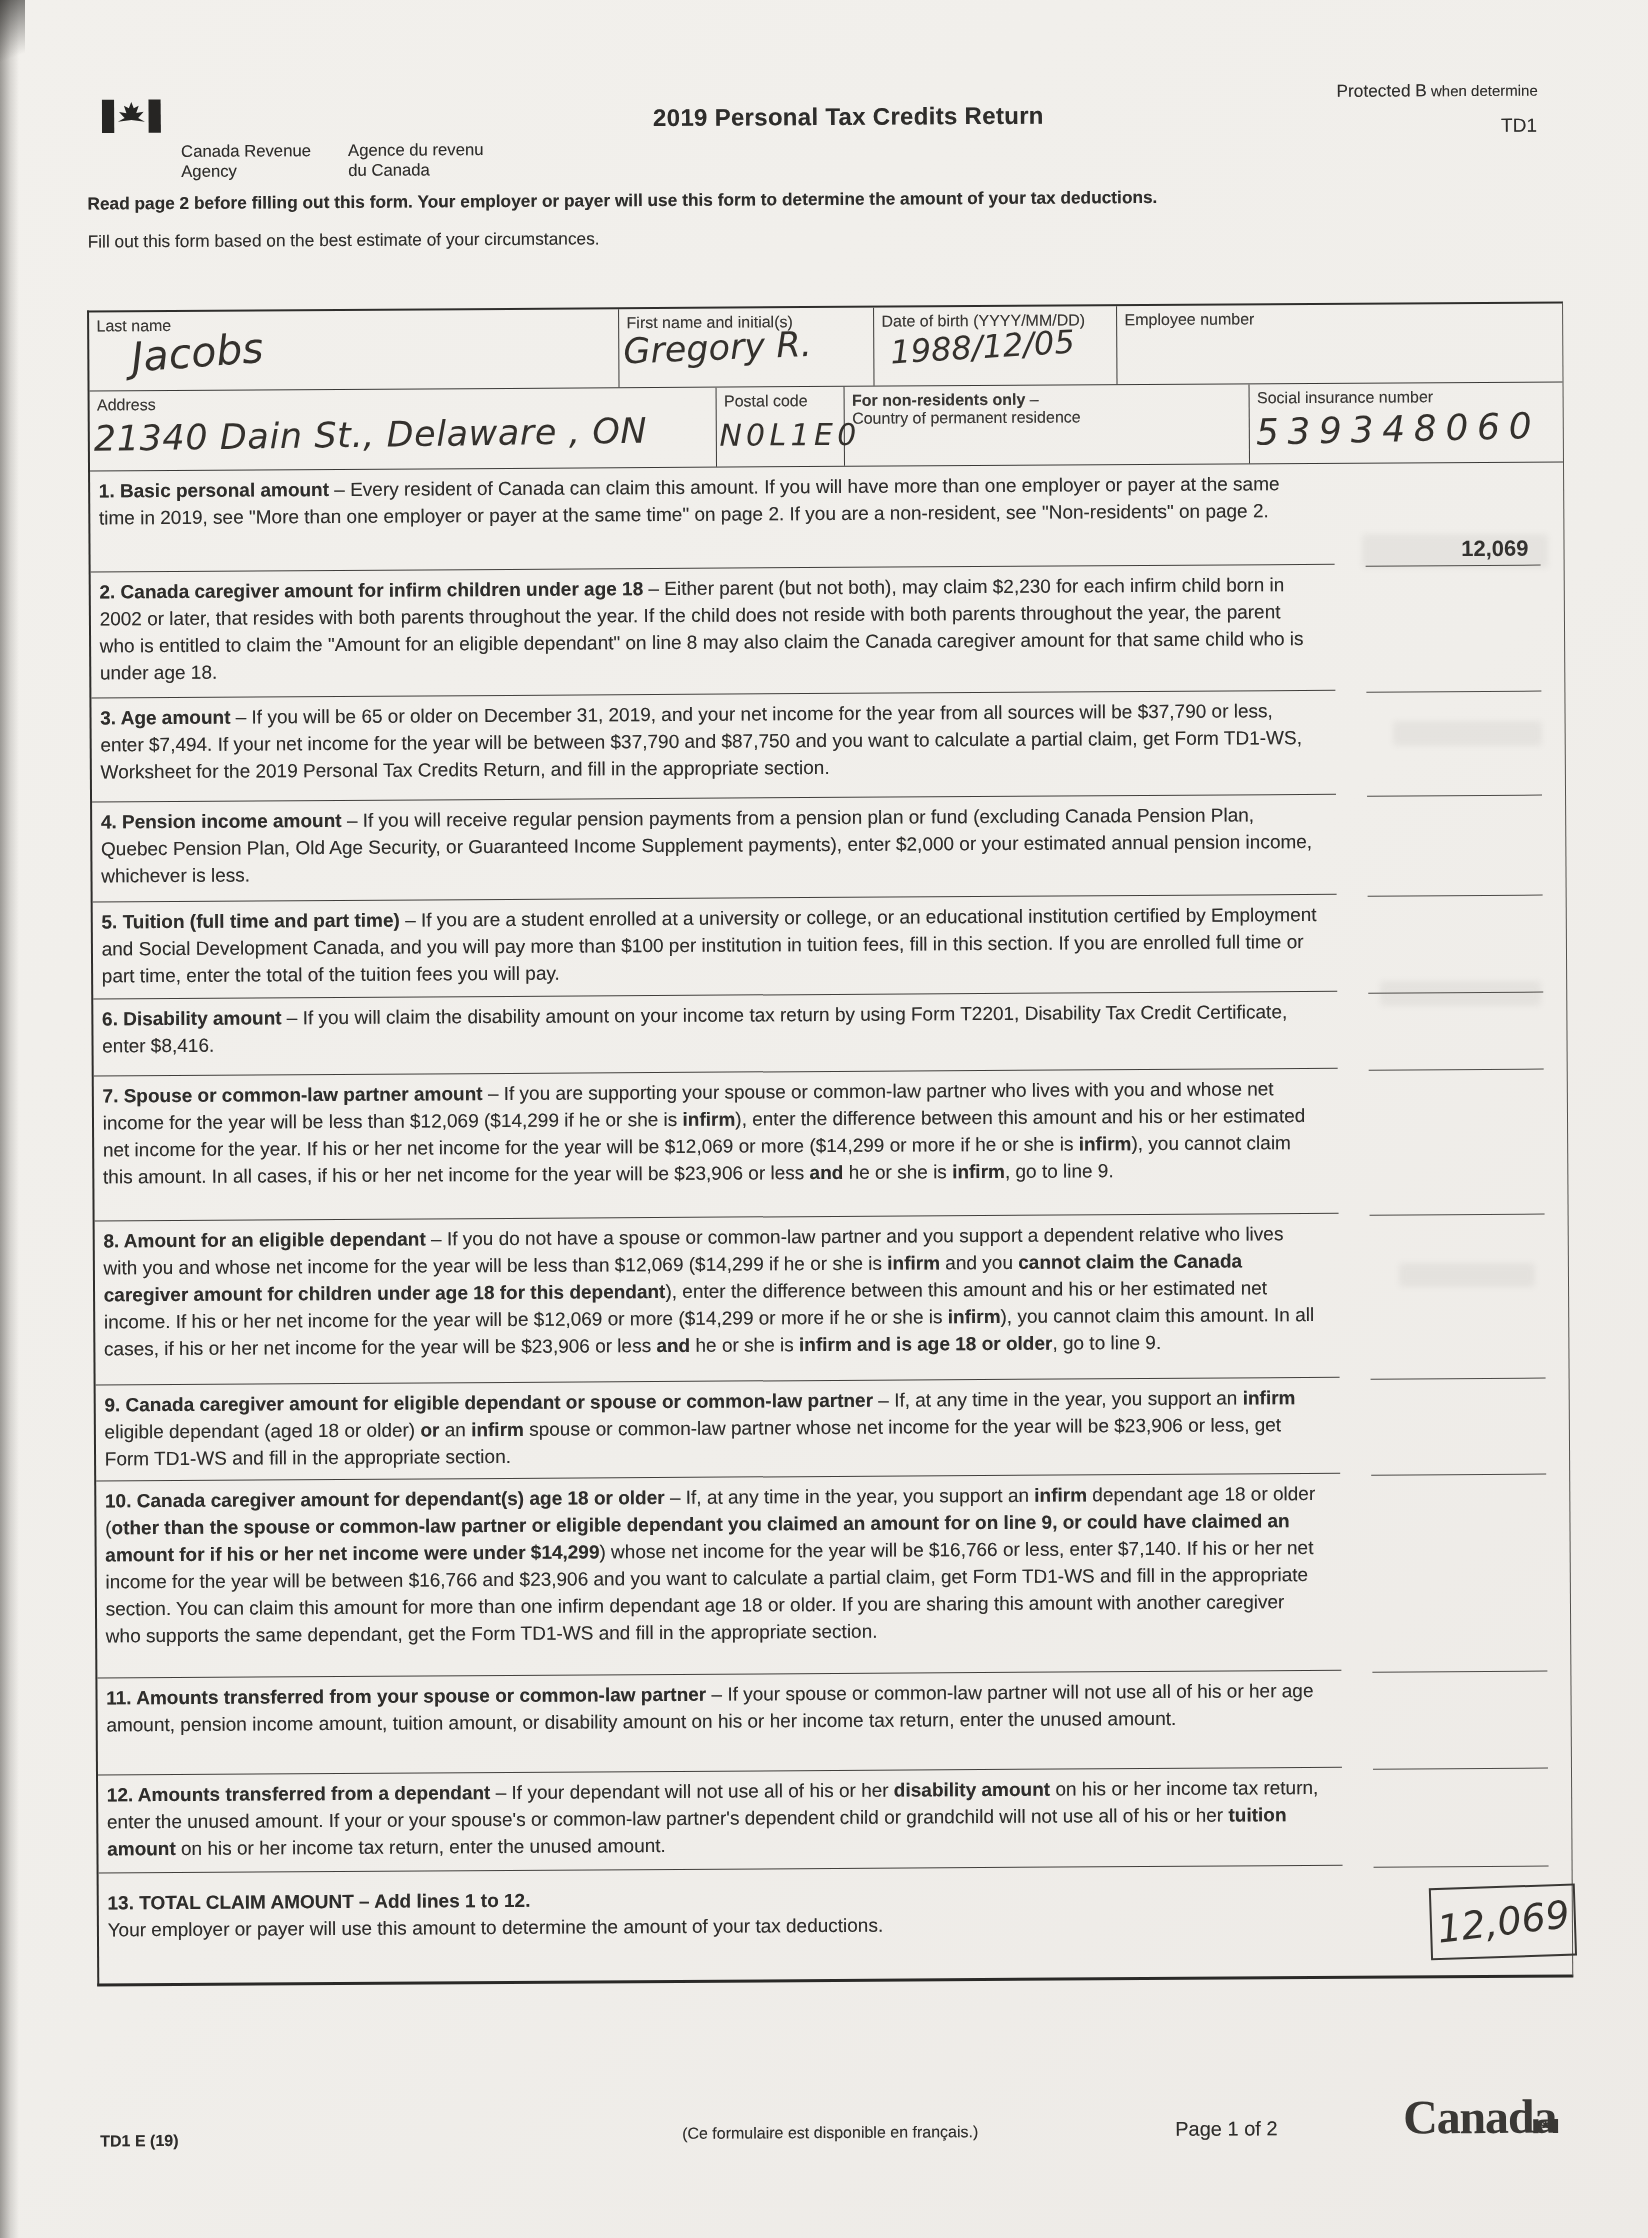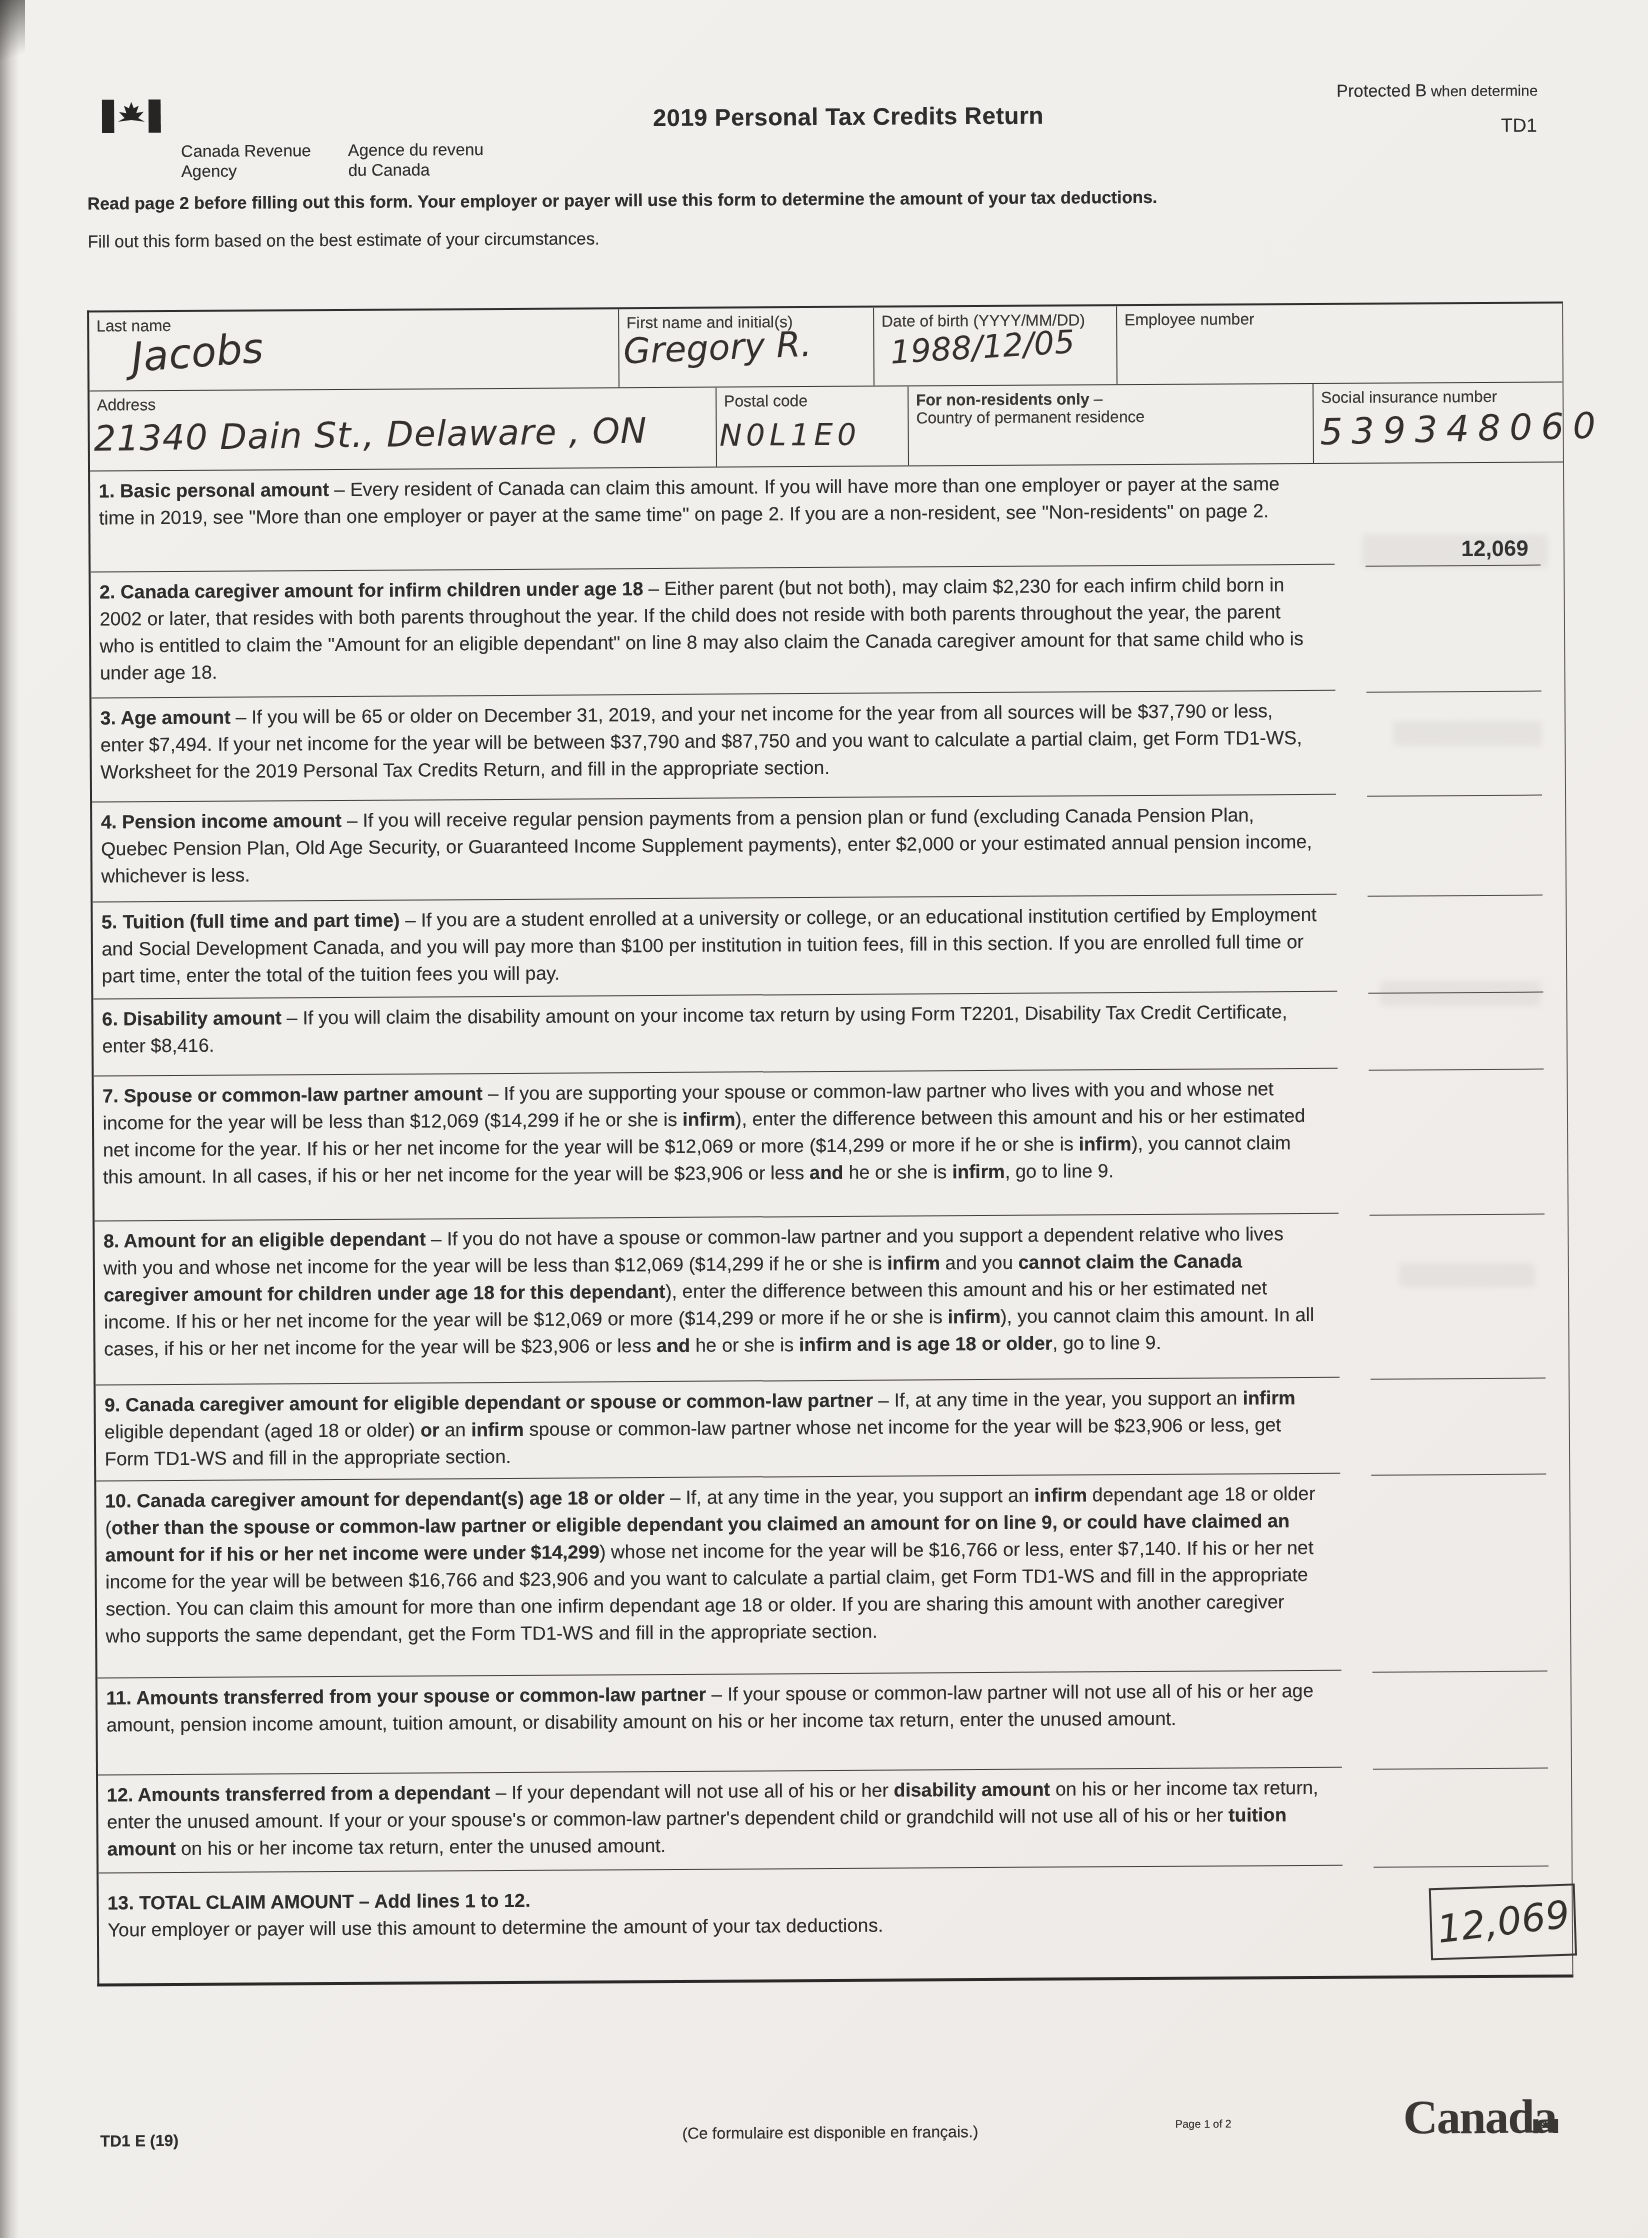--- a/index.html
+++ b/index.html
@@ -42,21 +42,21 @@
     border:2.5px solid #2f2e2c;border-right:1.9px solid #55534f;border-bottom:3.1px solid #2a2927;
     box-sizing:border-box;background:transparent;}
   .id-row{display:flex;box-sizing:border-box;border-bottom:1.9px solid #3a3937;}
   .id-cell{position:relative;box-sizing:border-box;padding:5px 7.4px;overflow:visible;}
   .id-cell + .id-cell{border-left:1.9px solid #3a3937;}
   .id-label{font-size:16px;color:#393734;}
   .id-label .dim2{display:block;}
   .row1{height:79px;}
   .row2{height:80px;}
   .c-last{width:529px;}  .c-first{width:255px;} .c-dob{width:243px;} .c-emp{flex:1;}
-  .c-addr{width:626px;} .c-postal{width:192px;} .c-nonres{width:405px;} .c-sin{flex:1;}
+  .c-addr{width:626px;} .c-postal{width:128px;} .c-nonres{width:405px;} .c-sin{flex:1;}
   .hand{font-family:"DejaVu Sans",sans-serif;font-style:italic;color:#34312d;
     white-space:nowrap;position:absolute;z-index:3;}
   .hw-last{left:42px;top:17.3px;font-size:41px;transform:rotate(-4deg);}
   .hw-first{left:3.7px;top:18.6px;font-size:35px;transform:rotate(-2deg);}
   .hw-dob{left:16px;top:21px;font-size:32px;transform:rotate(-3deg);}
   .hw-addr{left:3.7px;top:25px;font-size:35px;transform:rotate(-.5deg);letter-spacing:0.6px;}
   .hw-postal{left:2.5px;top:30px;font-size:30px;letter-spacing:4.3px;}
   .hw-sin{left:6.2px;top:25px;font-size:36px;letter-spacing:8.7px;transform:rotate(-1deg);}
   .hw-total{font-size:38px;transform:rotate(-5deg);position:static;}
   
@@ -70,21 +70,21 @@
     font-size:22px;font-weight:bold;}
   .section.last{border-bottom:none;}
   .section.last .sec-text{border-bottom:none;}
   .total-box{position:absolute;right:-3.7px;bottom:17.3px;width:142px;height:68px;
     border:2.5px solid #3a3835;transform:rotate(-1.5deg);display:flex;align-items:center;justify-content:center;}
   .total-text{padding-top:16px;}
   .total-text .t2{display:block;font-weight:normal;}
   
   .footer-left{position:absolute;left:94px;top:2128px;font-size:16px;font-weight:bold;}
   .footer-center{position:absolute;left:0;top:2124px;width:1648px;text-align:center;font-size:16px;}
-  .footer-page{position:absolute;left:1169px;top:2120px;font-size:11px;}
+  .footer-page{position:absolute;left:1169px;top:2120px;font-size:20px;}
   .wordmark{position:absolute;right:98px;top:2093px;font-family:"Liberation Serif",serif;
     font-size:48px;font-weight:bold;letter-spacing:-1.2px;color:#3a3835;}
   .wm-flag{position:absolute;right:-2.5px;top:1.2px;width:27px;height:15px;}
   .flag-svg{width:100%;height:100%;}
 </style>
 </head>
 <body>
 
 <div class="page">
   <div class="tilt">

